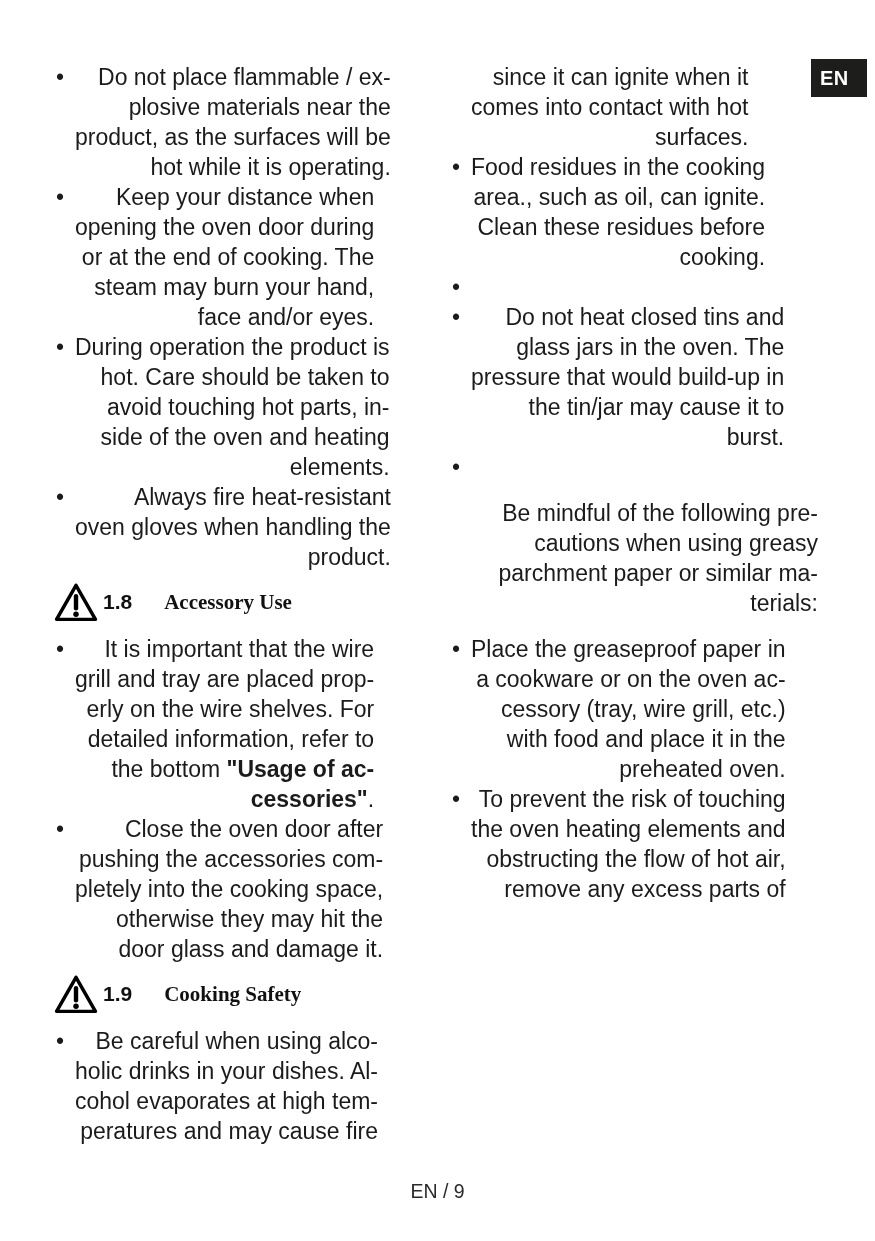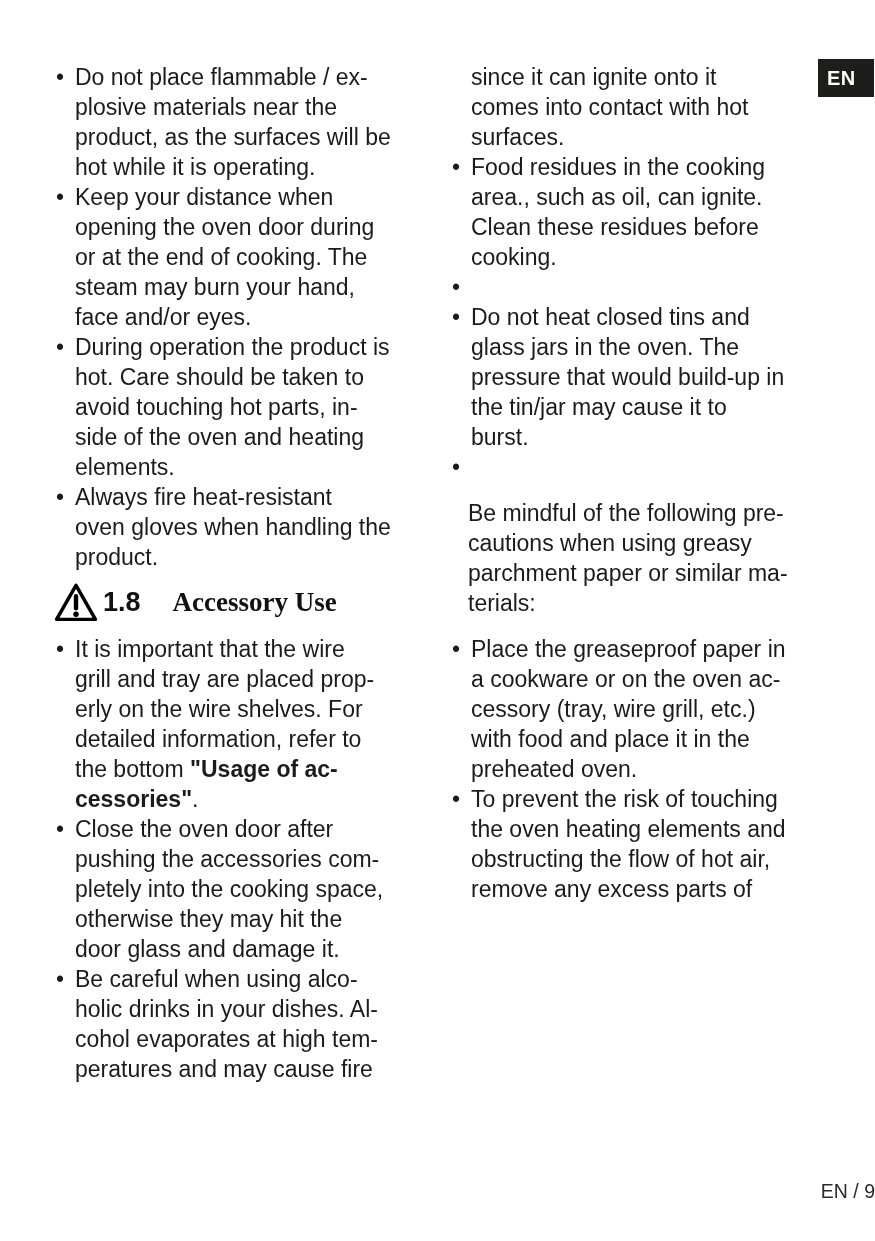--- a/index.html
+++ b/index.html
@@ -4,46 +4,46 @@
 <style>
   html,body{margin:0;padding:0;}
   body{
     width:875px;height:1241px;position:relative;background:#ffffff;
     font-family:"Liberation Sans",sans-serif;color:#1b1b1b;
     overflow:hidden;
   }
   .page{position:absolute;inset:0;}
   
   .lang-tab{
-    position:absolute;top:59px;right:1px;width:56px;height:38px;
+    position:absolute;top:59px;right:8px;width:56px;height:38px;
     background:#1d1d1b;color:#ffffff;font-weight:700;font-size:20px;
     display:flex;align-items:center;padding-left:9px;box-sizing:border-box;
     letter-spacing:0.5px;
   }
   
   .columns{
     position:absolute;top:62px;left:56px;display:flex;gap:14px;
   }
   .col{width:382px;font-size:23px;line-height:30px;}
   .row{display:flex;align-items:flex-start;}
   .marker{width:19px;flex:none;}
-  .btext,.para{white-space:pre-line;}
+  .btext,.para{white-space:pre-line;text-align:right;}
   .para{margin:16px;}
   .b{font-weight:700;}
   
   .heading{
     display:flex;align-items:center;height:44px;
-    margin:8px 0 10px -2px;font-weight:700;font-size:27px;color:#111;
+    margin:8px 0 10px -2px;font-weight:700;font-size:21px;color:#111;
   }
   .warn-icon{flex:none;display:flex;margin-right:5px;}
   .warn-icon svg{display:block;}
   .h-title{margin-left:32px;font-family:Liberation Serif, serif;}
   
   .footer{
-    position:absolute;top:1180px;left:0;width:875px;text-align:right;
+    position:absolute;top:1180px;left:0;width:875px;text-align:center;
     font-size:19.5px;color:#2a2a2a;
   }
 </style>
 </head>
 <body>
 
 <div class="page">
   <div class="lang-tab">
     <span>EN</span>
   </div>
@@ -100,32 +100,43 @@
 <span class="b">cessories"</span><span>.</span></div>
         </div>
         <div class="row">
           <span class="marker">•</span>
           <div class="btext">Close the oven door after
 pushing the accessories com-
 pletely into the cooking space,
 otherwise they may hit the
 door glass and damage it.</div>
         </div>
+  <div class="heading">
+    <span class="warn-icon">
+      <svg width="44" height="41" viewBox="0 0 24 22" xmlns="http://www.w3.org/2000/svg">
+        <path d="M12 1.6 L22.6 20.2 L1.4 20.2 Z" fill="none" stroke="#000" stroke-width="1.9" stroke-linejoin="round"></path>
+        <line x1="12" y1="7.6" x2="12" y2="14.2" stroke="#000" stroke-width="2.4" stroke-linecap="round"></line>
+        <circle cx="12" cy="17.4" r="1.5" fill="#000"></circle>
+      </svg>
+    </span>
+    <span class="h-num">1.9</span>
+    <span class="h-title">Cooking Safety</span>
+  </div>
 <div class="row">
           <span class="marker">•</span>
           <div class="btext">Be careful when using alco-
 holic drinks in your dishes. Al-
 cohol evaporates at high tem-
 peratures and may cause fire</div>
         </div>
       </div>
     <div class="col">
         <div class="row">
           <span class="marker"></span>
-          <div class="btext">since it can ignite onto it
+          <div class="btext">since it can ignite when it
 comes into contact with hot
 surfaces.</div>
         </div>
         <div class="row">
           <span class="marker">•</span>
           <div class="btext">Food residues in the cooking
 area., such as oil, can ignite.
 Clean these residues before
 cooking.</div>
         </div>

